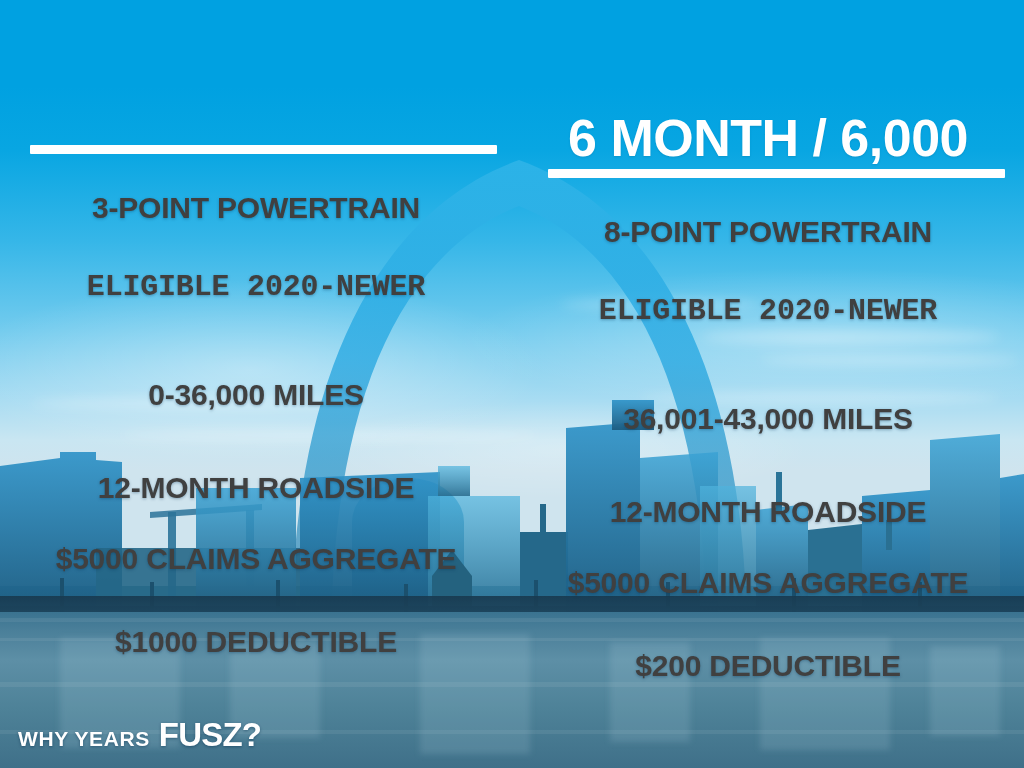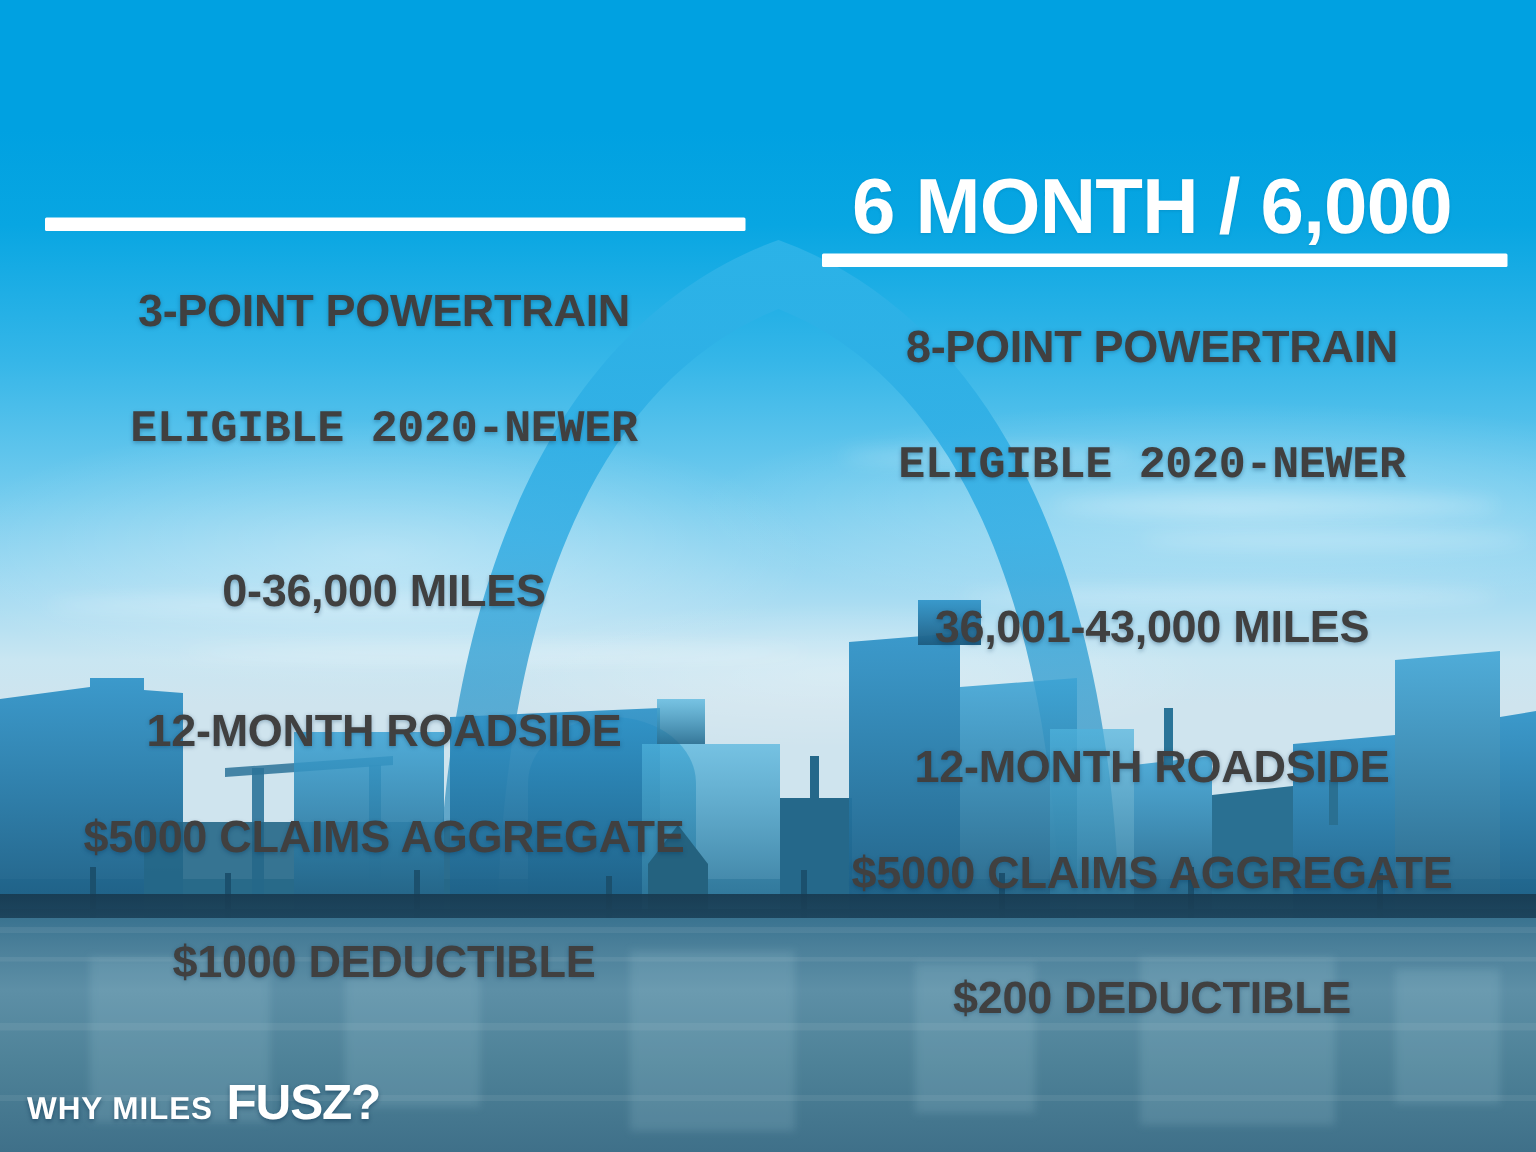--- a/index.html
+++ b/index.html
@@ -292,18 +292,18 @@
       <div class="heading-rule"></div>
       <div class="item i0">8-POINT POWERTRAIN</div>
       <div class="item i1">ELIGIBLE 2020-NEWER</div>
       <div class="item i2">36,001-43,000 MILES</div>
       <div class="item i3">12-MONTH ROADSIDE</div>
       <div class="item i4">$5000 CLAIMS AGGREGATE</div>
       <div class="item i5">$200 DEDUCTIBLE</div>
     </div>
 
     <div class="logo">
-      <span class="logo-pre">WHY MILES</span>
+      <span class="logo-pre">WHY YEARS</span>
       <span class="logo-brand">FUSZ?</span>
     </div>
 
   </div>
 </div>
 
 </body></html>

